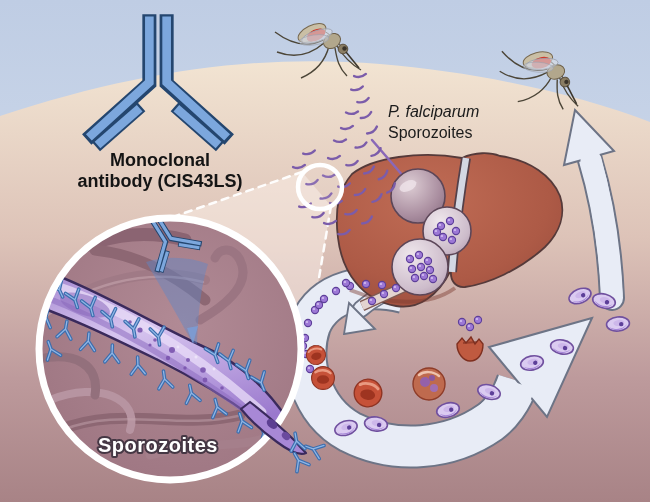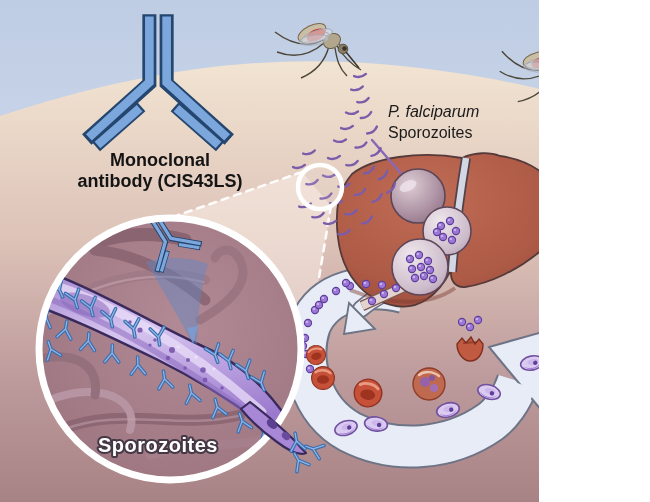--- a/index.html
+++ b/index.html
@@ -1,16 +1,16 @@
 <!DOCTYPE html>
 <html><head>
 <meta charset="utf-8">
 <style>
   html,body{margin:0;padding:0;background:#ffffff;}
-  .stage{position:relative;width:539px;height:502px;overflow:hidden;
+  .stage{position:relative;width:650px;height:502px;overflow:hidden;
          font-family:"Liberation Sans", sans-serif;}
   .stage svg{position:absolute;left:0;top:0;display:block;}
   text{font-family:"Liberation Sans", sans-serif;}
   .lbl-dark{fill:#141414;font-weight:bold;font-size:18px;}
   .lbl-sci{fill:#1b1b1b;font-size:16px;}
   .lbl-sci.it{font-style:italic;}
   .lbl-inset{fill:#ffffff;font-weight:bold;font-size:20px;letter-spacing:.5px;
              paint-order:stroke;stroke:#453744;stroke-width:4px;stroke-linejoin:round;}
 </style>
 </head>

